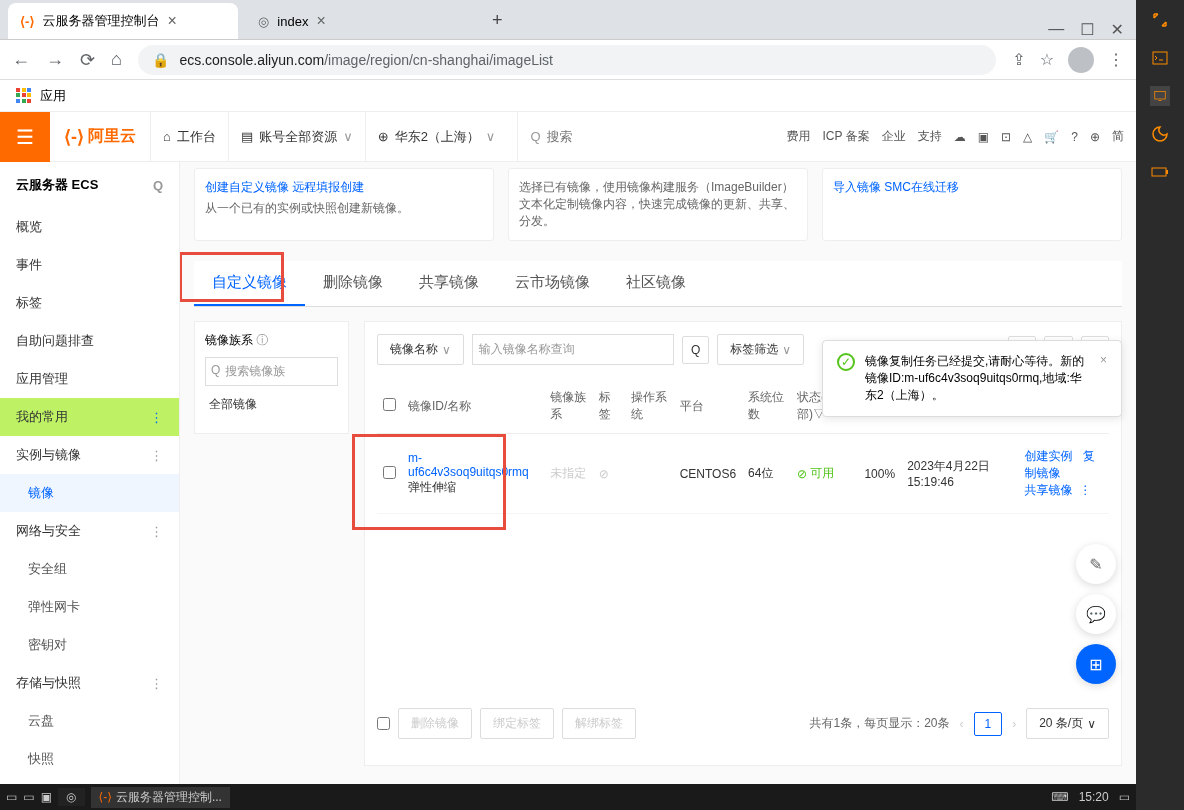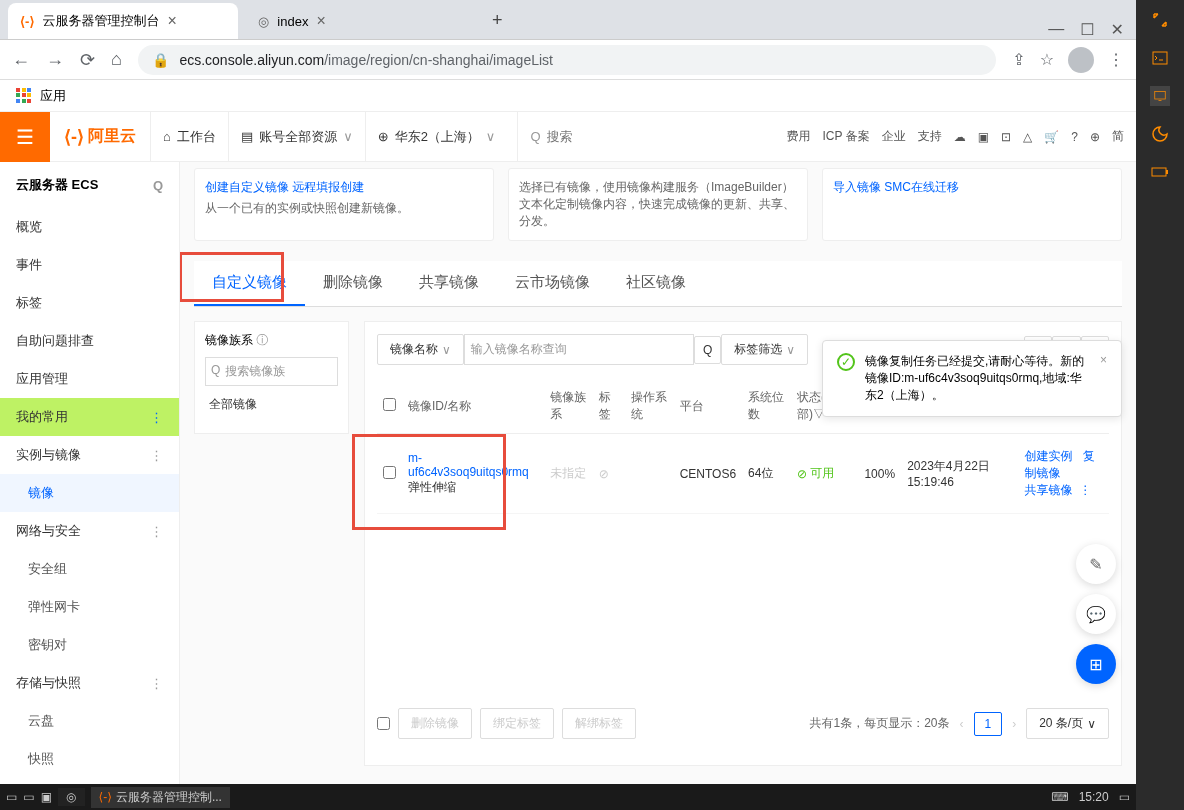--- a/index.html
+++ b/index.html
@@ -42,21 +42,21 @@
 .cards-row{display:flex;gap:14px;margin-top:6px}
 .card{flex:1;background:#fff;border:1px solid #eee;padding:10px;font-size:12px;color:#666;border-radius:3px}
 .card-title{color:#0064ff;font-size:12px;margin-bottom:4px}
 .tabs-row{display:flex;border-bottom:1px solid #ddd;margin-top:20px;background:#fff}
 .mtab{padding:12px 18px;font-size:15px;color:#555;cursor:pointer}
 .mtab.active{color:#0064ff;border-bottom:2px solid #0064ff}
 .red-box{border:3px solid #e74c3c;position:absolute}
 .family-panel{width:155px;background:#fff;border:1px solid #eee;float:left;margin-top:14px;padding:10px;font-size:12px}
 .family-search{border:1px solid #ddd;padding:5px;margin-top:8px;font-size:12px;color:#999;display:flex;gap:5px}
 .table-area{margin-left:170px;margin-top:14px;background:#fff;border:1px solid #eee;padding:12px}
-.filter-row{display:flex;gap:0;align-items:center}
+.filter-row{display:flex;gap:8px;align-items:center}
 .btn{border:1px solid #ddd;background:#fff;padding:6px 12px;font-size:12px;color:#333;border-radius:2px;display:flex;align-items:center;gap:4px}
 .btn.icon-only{padding:6px 8px}
 .filter-input{border:1px solid #ddd;padding:6px;flex:1;font-size:12px;color:#999}
 .tbl{width:100%;margin-top:14px;font-size:12px;border-collapse:collapse}
 .tbl th{text-align:left;padding:10px 6px;color:#666;font-weight:normal;border-bottom:1px solid #eee;vertical-align:middle}
 .tbl td{padding:14px 6px;color:#333;border-bottom:1px solid #f5f5f5;vertical-align:middle}
 .link{color:#0064ff}
 .toast{position:absolute;right:14px;top:178px;background:#fff;border:1px solid #ddd;border-radius:4px;padding:12px 14px;width:300px;font-size:12px;display:flex;gap:10px;box-shadow:0 2px 8px rgba(0,0,0,0.1);z-index:10}
 .toast-ic{width:18px;height:18px;border:2px solid #52c41a;border-radius:50%;color:#52c41a;display:flex;align-items:center;justify-content:center;flex-shrink:0}
 .toast-close{color:#999;margin-left:auto}

